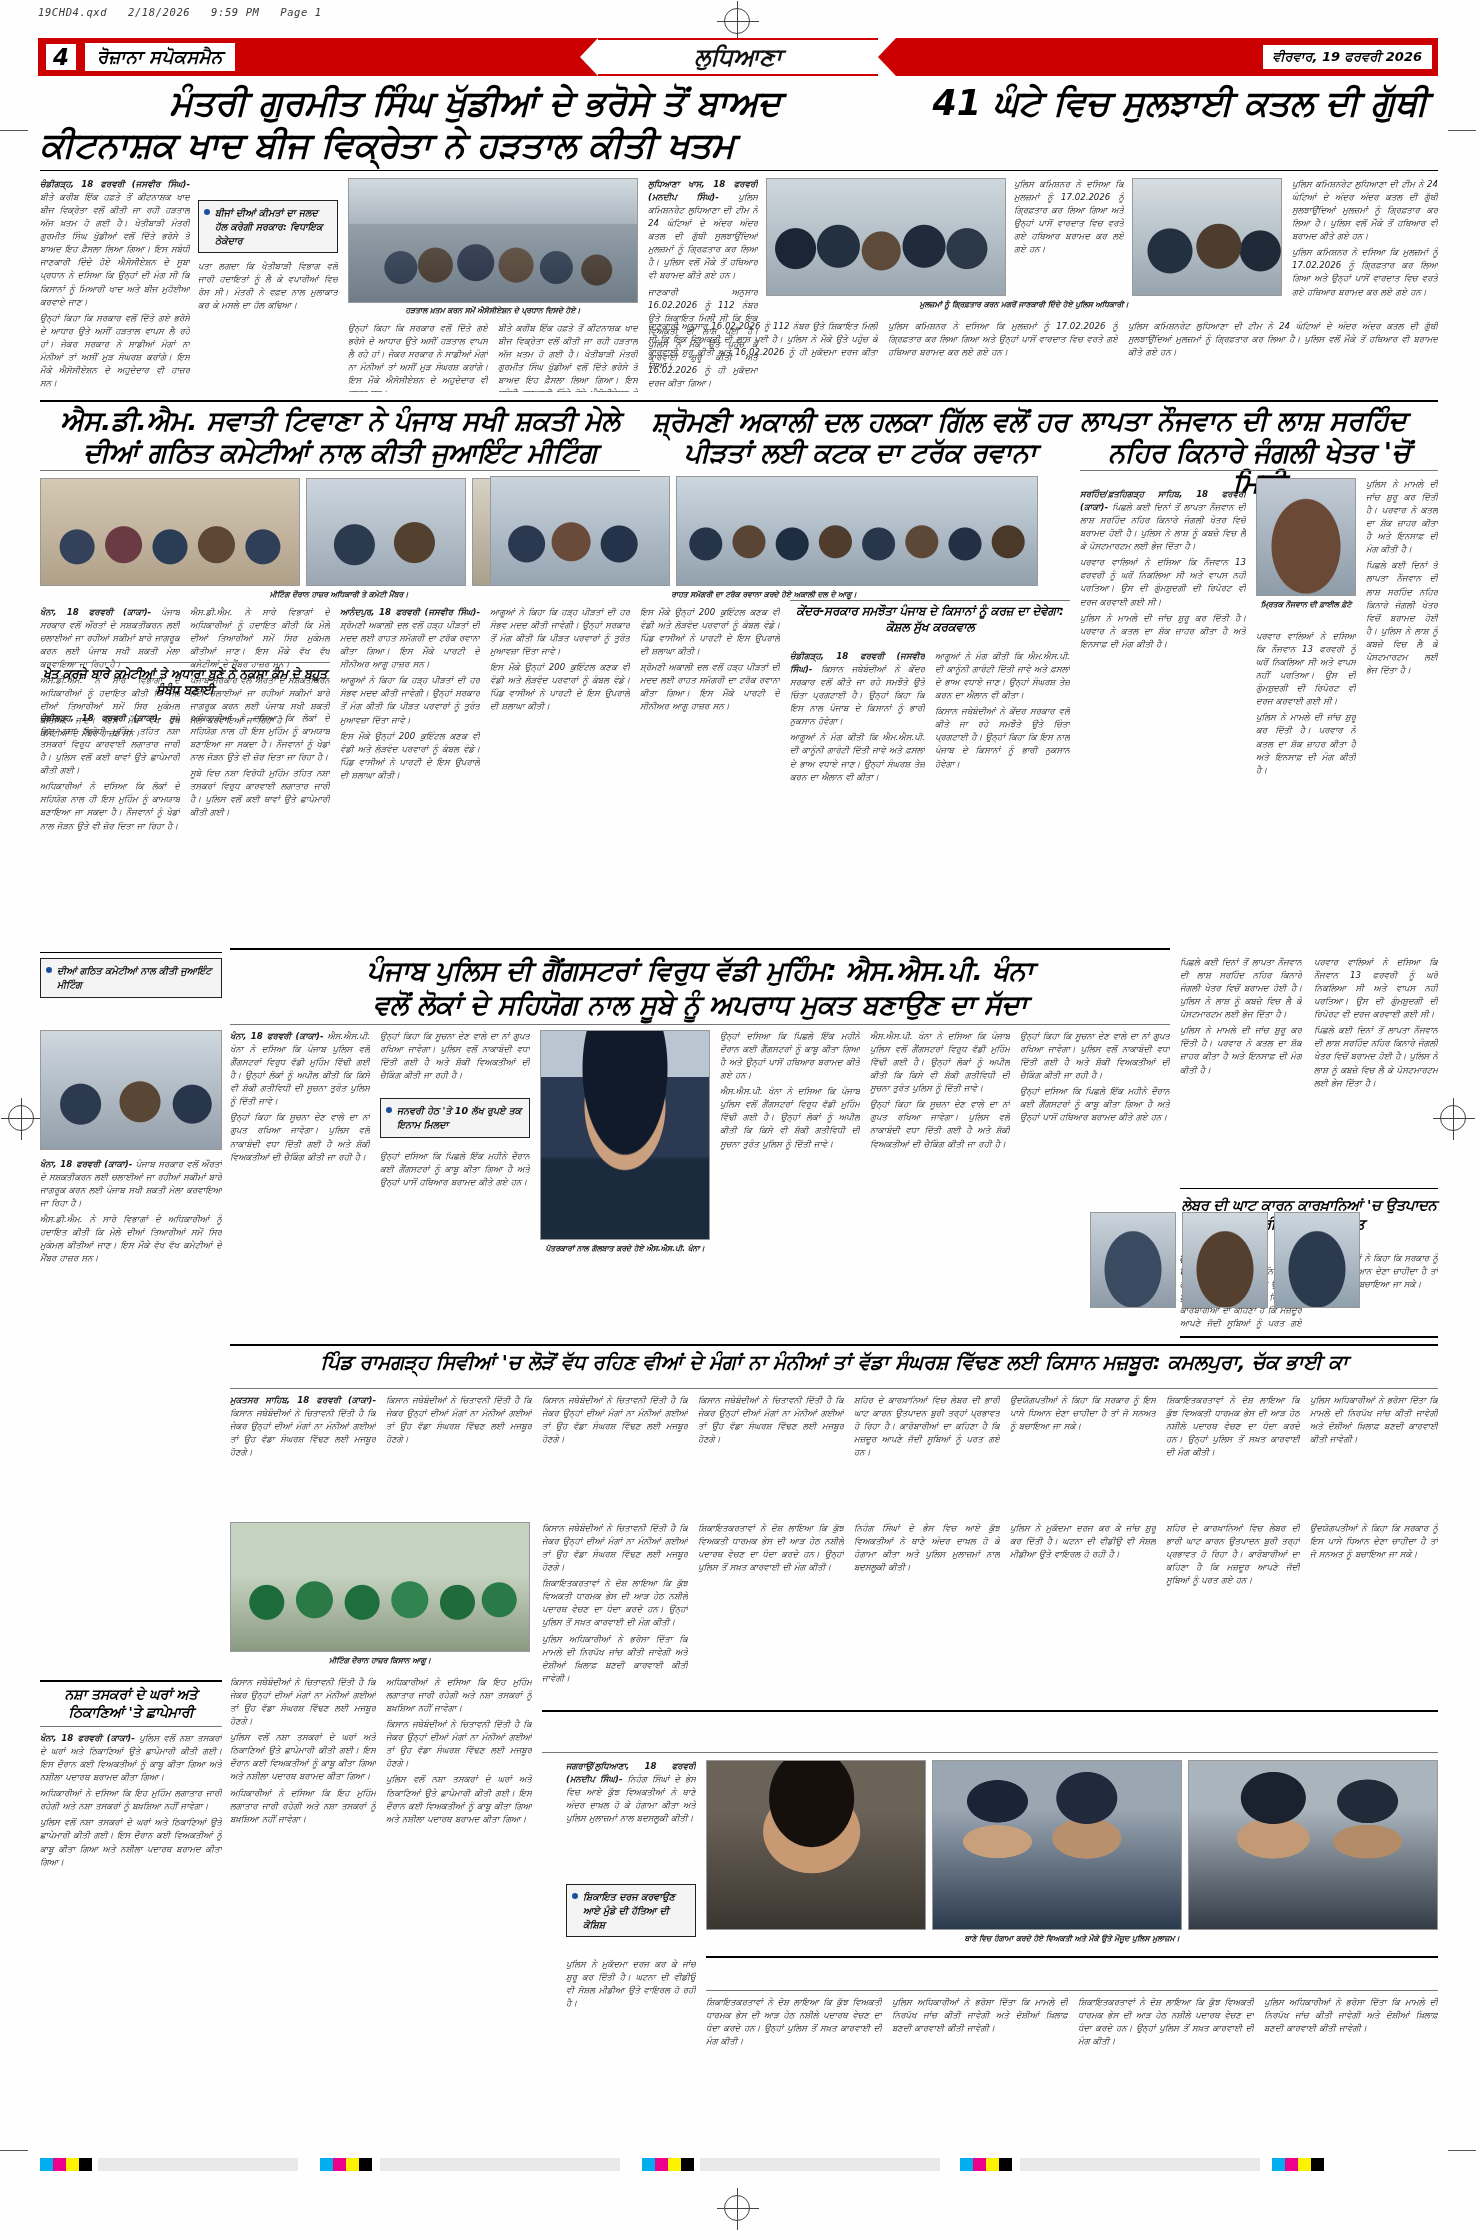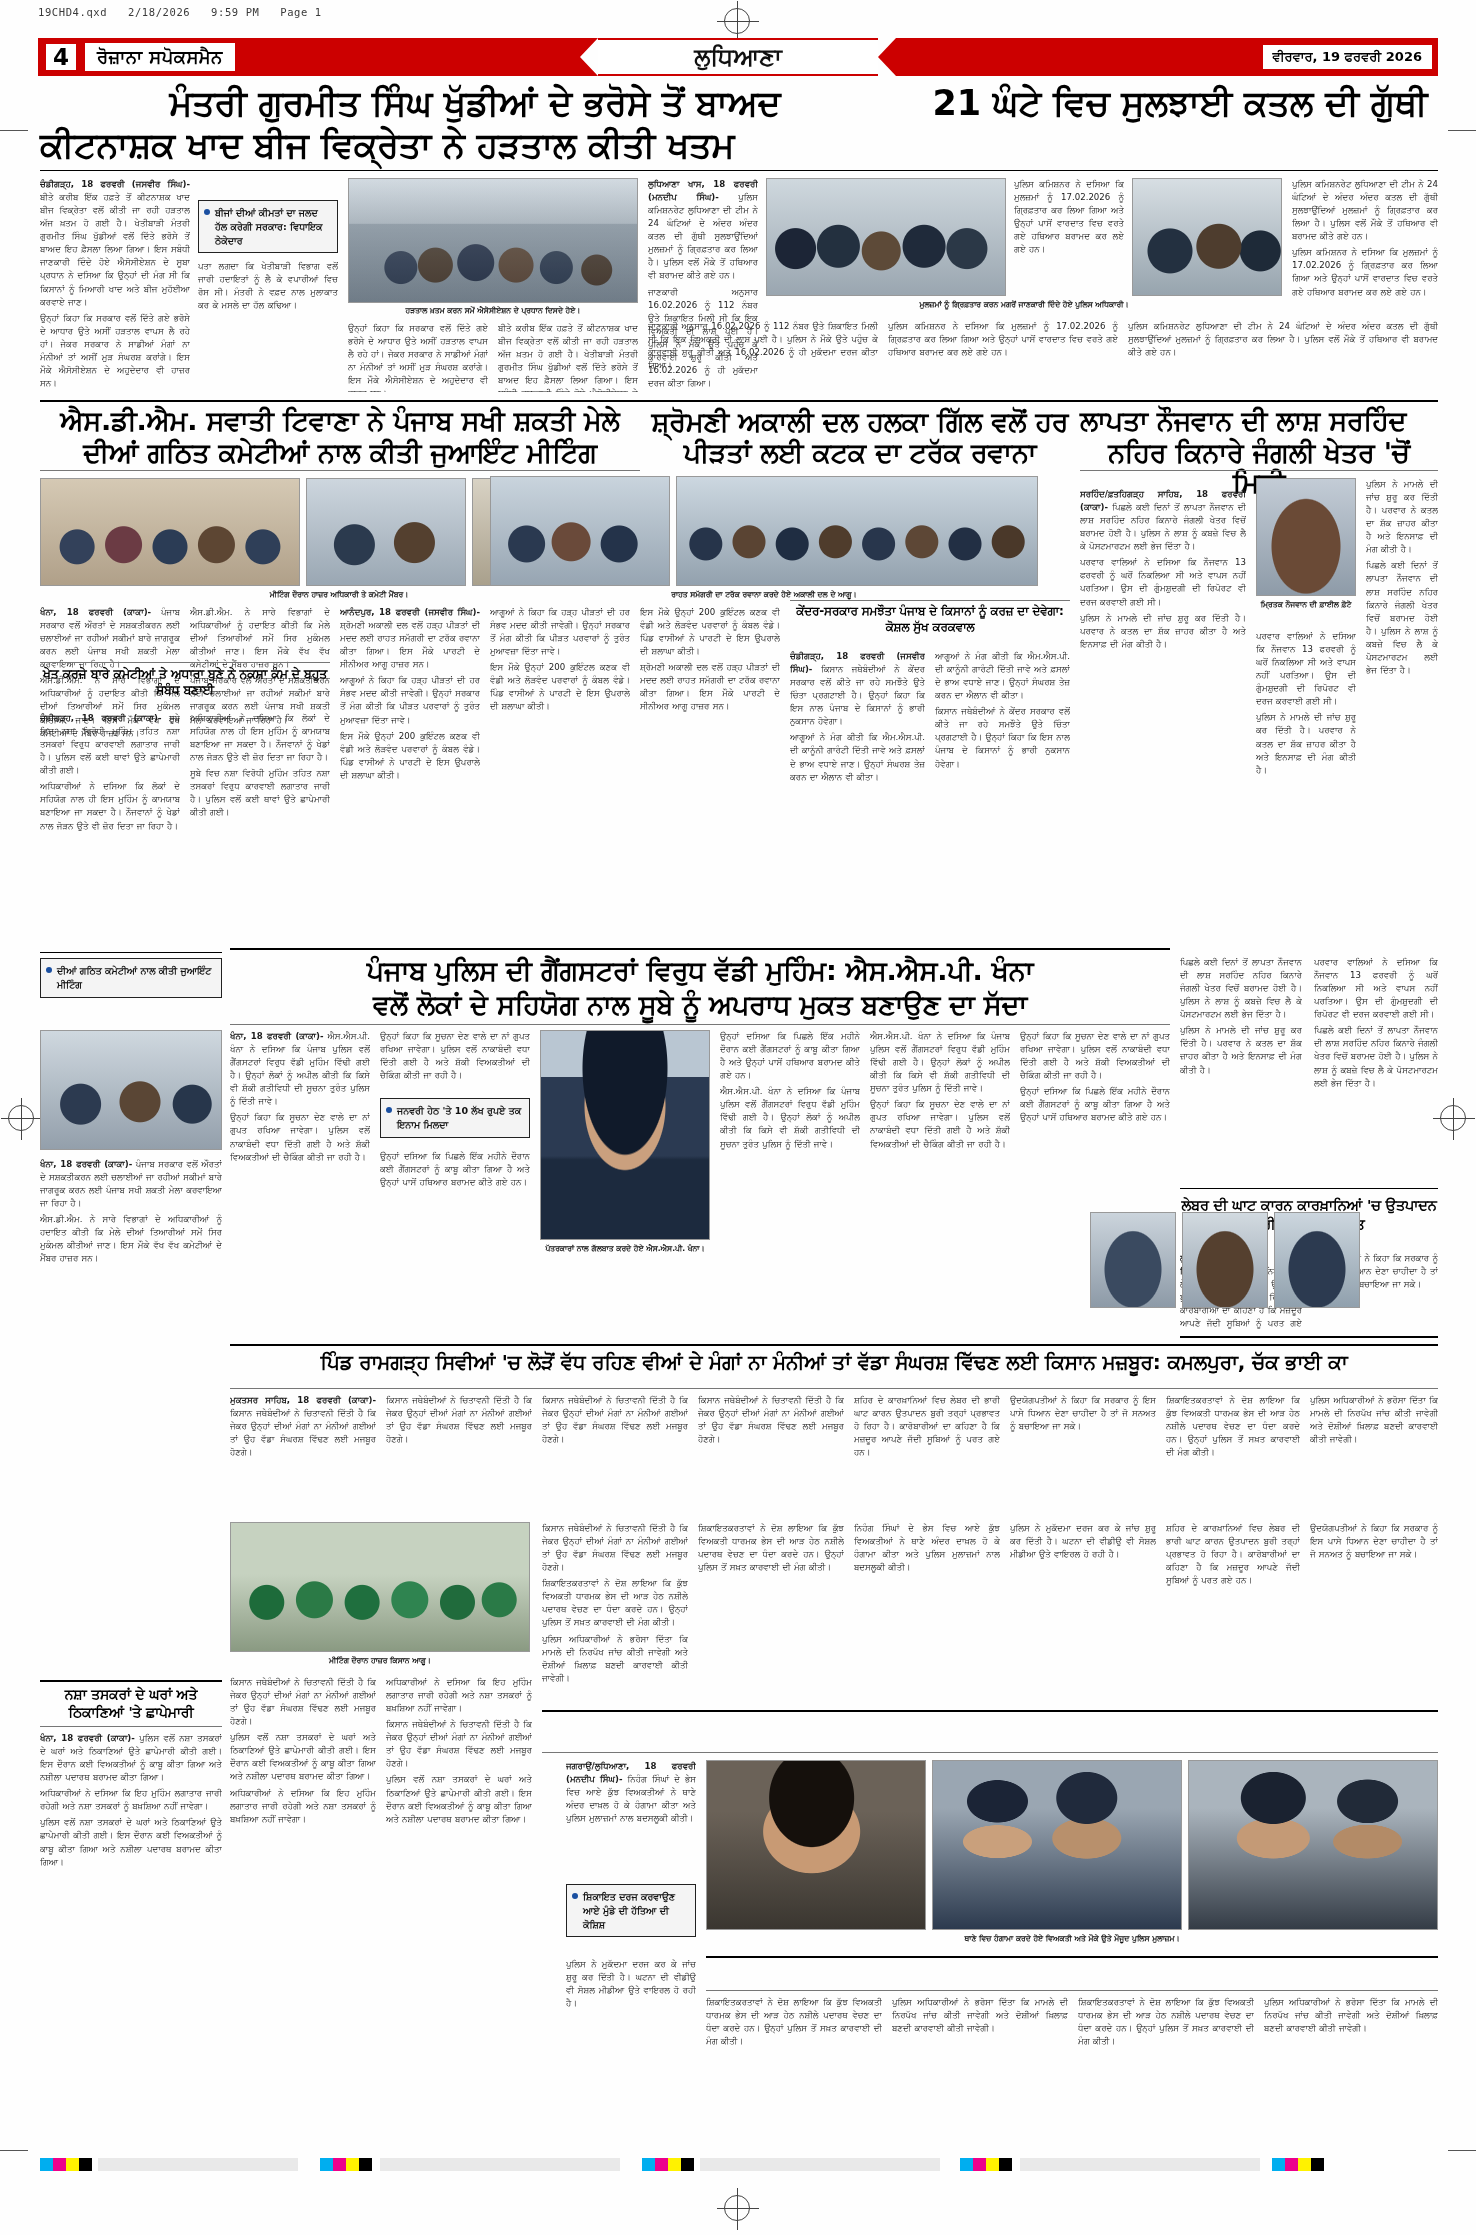--- a/index.html
+++ b/index.html
@@ -6,20 +6,21 @@
   body {
     width: 1476px; height: 2235px;
     background: #ffffff;
     font-family: "DejaVu Sans", "Liberation Sans", sans-serif;
     position: relative;
     overflow: hidden;
   }
   .page {
     position: absolute; inset: 0;
     background: #fefefe;
+    font-style: italic;
   }
 
   
   .crop-mark { position: absolute; background: #555; }
   .reg-mark {
     position: absolute; width: 26px; height: 26px;
     border-radius: 50%; border: 1px solid #444;
   }
   .reg-mark::before, .reg-mark::after {
     content: ""; position: absolute; background: #444;
@@ -171,21 +172,21 @@
       <span>ਲੁਧਿਆਣਾ</span>
     </div>
     <div class="mh-right">
       <div class="edition-date">ਵੀਰਵਾਰ, 19 ਫਰਵਰੀ 2026</div>
     </div>
   </div>
 
   <div class="hl hl-xl" style="position:absolute;left:40px;top:84px;width:870px;text-align:center;">ਮੰਤਰੀ ਗੁਰਮੀਤ ਸਿੰਘ ਖੁੱਡੀਆਂ ਦੇ ਭਰੋਸੇ ਤੋਂ ਬਾਅਦ</div>
   <div class="hl hl-xl" style="position:absolute;left:40px;top:126px;width:870px;">ਕੀਟਨਾਸ਼ਕ ਖਾਦ ਬੀਜ ਵਿਕ੍ਰੇਤਾ ਨੇ ਹੜਤਾਲ ਕੀਤੀ ਖਤਮ</div>
 
-  <div class="hl hl-xl" style="position:absolute;left:920px;top:84px;width:520px;text-align:center;">21 ਘੰਟੇ ਵਿਚ ਸੁਲਝਾਈ ਕਤਲ ਦੀ ਗੁੱਥੀ</div>
+  <div class="hl hl-xl" style="position:absolute;left:920px;top:84px;width:520px;text-align:center;">41 ਘੰਟੇ ਵਿਚ ਸੁਲਝਾਈ ਕਤਲ ਦੀ ਗੁੱਥੀ</div>
 
   <div class="rule" style="left:40px;top:170px;width:1398px;height:1px;background:#000;"></div>
 
   <div class="col" style="left:40px;top:178px;width:150px;height:215px;">
     <p><span class="dateline">ਚੰਡੀਗੜ੍ਹ, 18 ਫਰਵਰੀ (ਜਸਵੀਰ ਸਿੰਘ)-</span>
        <span>ਬੀਤੇ ਕਰੀਬ ਇੱਕ ਹਫ਼ਤੇ ਤੋਂ ਕੀਟਨਾਸ਼ਕ ਖਾਦ ਬੀਜ ਵਿਕ੍ਰੇਤਾ ਵਲੋਂ ਕੀਤੀ ਜਾ ਰਹੀ ਹੜਤਾਲ ਅੱਜ ਖ਼ਤਮ ਹੋ ਗਈ ਹੈ। ਖੇਤੀਬਾੜੀ ਮੰਤਰੀ ਗੁਰਮੀਤ ਸਿੰਘ ਖੁੱਡੀਆਂ ਵਲੋਂ ਦਿੱਤੇ ਭਰੋਸੇ ਤੋਂ ਬਾਅਦ ਇਹ ਫ਼ੈਸਲਾ ਲਿਆ ਗਿਆ। ਇਸ ਸਬੰਧੀ ਜਾਣਕਾਰੀ ਦਿੰਦੇ ਹੋਏ ਐਸੋਸੀਏਸ਼ਨ ਦੇ ਸੂਬਾ ਪ੍ਰਧਾਨ ਨੇ ਦਸਿਆ ਕਿ ਉਨ੍ਹਾਂ ਦੀ ਮੰਗ ਸੀ ਕਿ ਕਿਸਾਨਾਂ ਨੂੰ ਮਿਆਰੀ ਖਾਦ ਅਤੇ ਬੀਜ ਮੁਹੱਈਆ ਕਰਵਾਏ ਜਾਣ।</span></p>
     <p><span>ਉਨ੍ਹਾਂ ਕਿਹਾ ਕਿ ਸਰਕਾਰ ਵਲੋਂ ਦਿੱਤੇ ਗਏ ਭਰੋਸੇ ਦੇ ਆਧਾਰ ਉਤੇ ਅਸੀਂ ਹੜਤਾਲ ਵਾਪਸ ਲੈ ਰਹੇ ਹਾਂ। ਜੇਕਰ ਸਰਕਾਰ ਨੇ ਸਾਡੀਆਂ ਮੰਗਾਂ ਨਾ ਮੰਨੀਆਂ ਤਾਂ ਅਸੀਂ ਮੁੜ ਸੰਘਰਸ਼ ਕਰਾਂਗੇ। ਇਸ ਮੌਕੇ ਐਸੋਸੀਏਸ਼ਨ ਦੇ ਅਹੁਦੇਦਾਰ ਵੀ ਹਾਜ਼ਰ ਸਨ।</span></p>
   </div>
 
   <div class="hbox" style="left:198px;top:200px;width:140px;">

